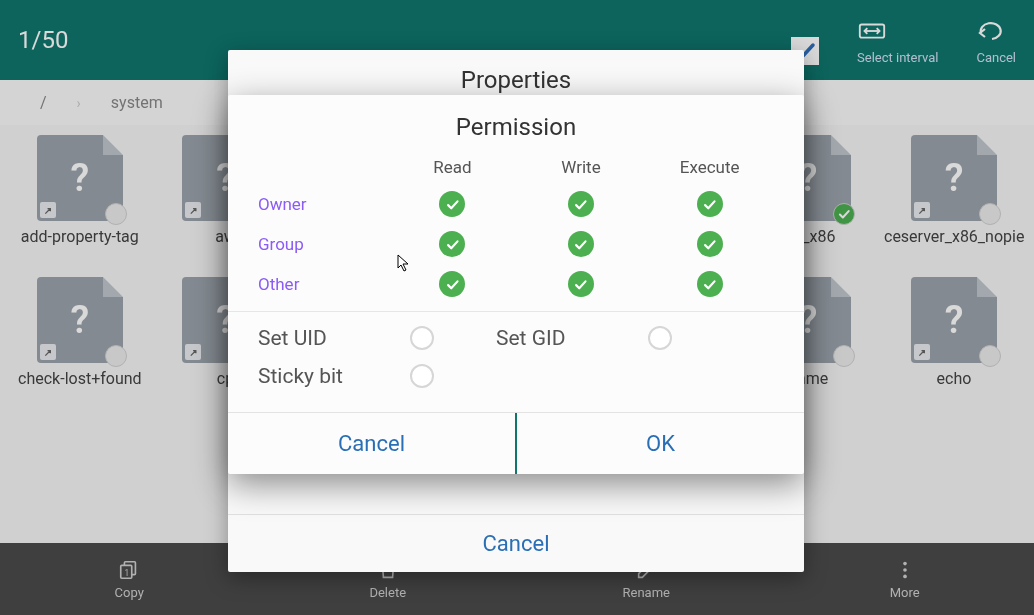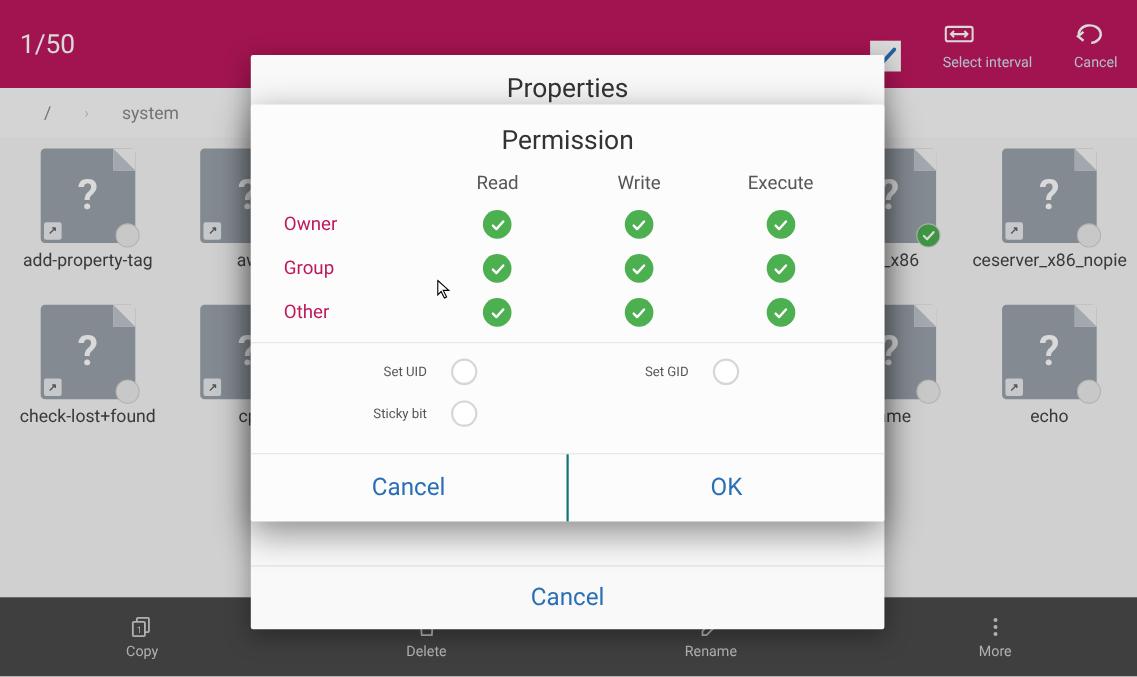--- a/index.html
+++ b/index.html
@@ -1,19 +1,19 @@
 <!DOCTYPE html>
 <html><head>
 <meta charset="utf-8">
 <style>
   * { box-sizing: border-box; margin: 0; padding: 0; font-family: -apple-system, BlinkMacSystemFont, "Segoe UI", Roboto, Arial, sans-serif; }
   body { width: 1034px; height: 615px; overflow: hidden; position: relative; background: #f5f5f5; }
 
   
-  .topbar { height: 80px; background: #be185d; display: flex; align-items: center; color: #fff; padding: 16px 18px; }
+  .topbar { height: 80px; background: #0f766e; display: flex; align-items: center; color: #fff; padding: 16px 18px; }
   .topbar .counter { font-size: 24px; font-weight: 400; flex: 0 0 auto; }
   .topbar .spacer { flex: 1; }
   .topbar .actions { display: flex; align-items: flex-end; gap: 38px; }
   .topbar .action { display: flex; flex-direction: column; font-size: 13px; color: #cfe0f2; }
   .topbar .action .iconbox { width: 30px; height: 30px; display: flex; align-items: center; justify-content: center; margin-bottom: 4px; }
   .checkbox-sq { width: 28px; height: 28px; background: #fff; display: flex; align-items: center; justify-content: center; }
   .checkbox-sq svg { width: 24px; height: 24px; }
 
   
   .breadcrumb { height: 45px; display: flex; align-items: center; padding: 0 40px; color: #888; font-size: 16px; background: #fafafa; }
@@ -45,30 +45,30 @@
   .properties-dialog .footer { border-top: 1px solid #e0e0e0; text-align: center; padding: 16px 0; }
   .properties-dialog .footer .cancel-outer { color: #2a6fb5; font-size: 22px; }
 
   
   .permission-dialog { position: absolute; left: 228px; top: 95px; width: 576px; background: #fcfcfc; box-shadow: 0 10px 34px rgba(0,0,0,0.45); border-radius: 2px; }
   .permission-dialog .title { text-align: center; font-size: 24px; color: #333; padding: 18px 0 16px 0; }
   .perm-table { padding: 0 30px 10px 30px; }
   .perm-header { display: grid; grid-template-columns: 130px 1fr 1fr 1fr; text-align: center; color: #555; font-size: 17px; margin-bottom: 14px; }
   .perm-header .lbl:first-child { text-align: left; }
   .perm-row { display: grid; grid-template-columns: 130px 1fr 1fr 1fr; align-items: center; margin-bottom: 14px; }
-  .perm-row .rowlbl { color: #be185d; font-size: 17px; }
+  .perm-row .rowlbl { color: #8b5cf6; font-size: 17px; }
   .perm-row .cell { display: flex; justify-content: center; }
   .check-circle { width: 26px; height: 26px; border-radius: 50%; background: #4caf50; display: flex; align-items: center; justify-content: center; cursor: pointer; }
   .check-circle svg { width: 15px; height: 15px; }
   .radio-empty { width: 24px; height: 24px; border-radius: 50%; border: 2px solid #d6d6d6; background: #fff; cursor: pointer; }
 
   .perm-divider { border-top: 1px solid #e6e6e6; margin: 8px -30px 14px -30px; }
 
   .special-row { display: grid; grid-template-columns: 130px 1fr 130px 1fr; align-items: center; margin-bottom: 14px; padding-right: 40px; }
-  .special-row .rowlbl { color: #555; font-size: 12px; text-align: right; }
+  .special-row .rowlbl { color: #555; font-size: 21px; }
   .special-row .cell { display: flex; justify-content: flex-start; padding-left: 22px; }
 
   .perm-footer { display: flex; border-top: 1px solid #e3e3e3; }
   .perm-footer .btn { flex: 1; text-align: center; padding: 18px 0; color: #2a6fb5; font-size: 22px; cursor: pointer; }
   .perm-footer .btn + .btn { border-left: 2px solid #0f766e; }
 
   
   .cursor { position: absolute; width: 14px; height: 18px; pointer-events: none; }
 </style>
 </head>

